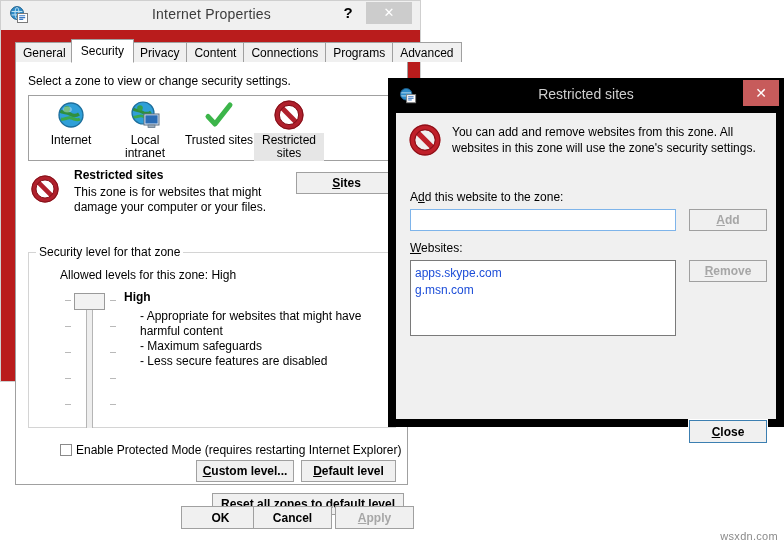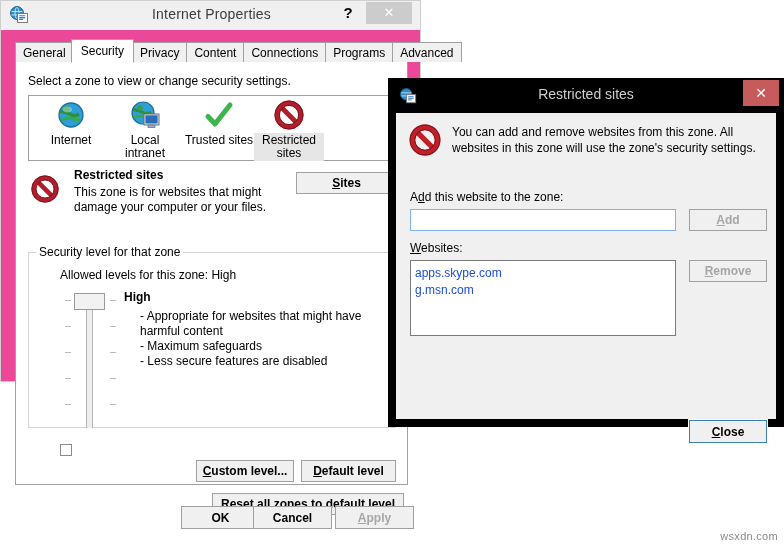--- a/index.html
+++ b/index.html
@@ -7,21 +7,21 @@
     width: 784px; height: 547px;
     background: #ffffff;
     font-family: "Liberation Sans", sans-serif;
     overflow: hidden;
   }
   .root { position: relative; width: 784px; height: 547px; background: #ffffff; }
 
   
   .ie-window {
     position: absolute; left: 0; top: 0; width: 421px; height: 382px;
-    background: #ec4899;
+    background: #b91c1c;
     border: 1px solid #cfcfcf;
     box-sizing: border-box;
   }
   .ie-titlebar {
     position: relative; height: 29px; background: #f0f0f0;
   }
   .ie-title-icon {
     position: absolute; left: 8px; top: 4px; width: 20px; height: 20px;
   }
   .ie-title-text {
@@ -312,21 +312,21 @@
       </div>
 
       <div class="level-name">High</div>
       <div class="level-desc">
         <div>- Appropriate for websites that might have harmful content</div>
         <div>- Maximum safeguards</div>
         <div>- Less secure features are disabled</div>
       </div>
 
       <div class="chk-row">
-        <span class="chkbox"></span>
+        <span class="chkbox"></span><span class="lbl">Enable Protected Mode (requires restarting Internet Explorer)</span>
       </div>
 
       <button class="btn default-btn"><span class="u">D</span><span>efault level</span></button>
       <button class="btn custom-btn"><span class="u">C</span><span>ustom level...</span></button>
       <button class="btn reset-btn"><span class="u">R</span><span>eset all zones to default level</span></button>
 
     </div>
 
     <button class="btn ok-btn">OK</button>
     <button class="btn cancel-btn">Cancel</button>

